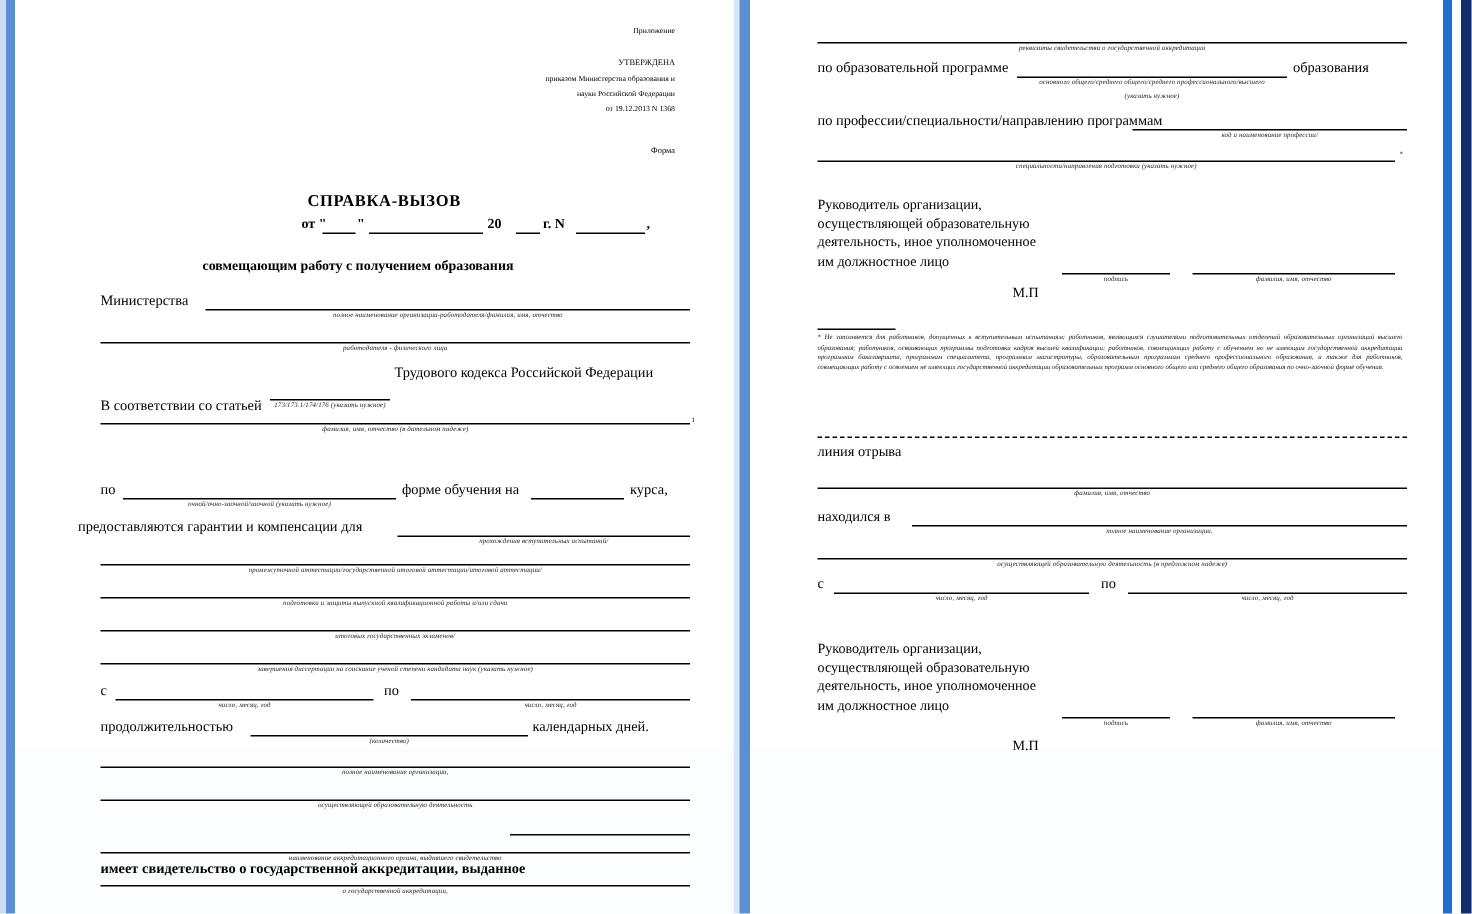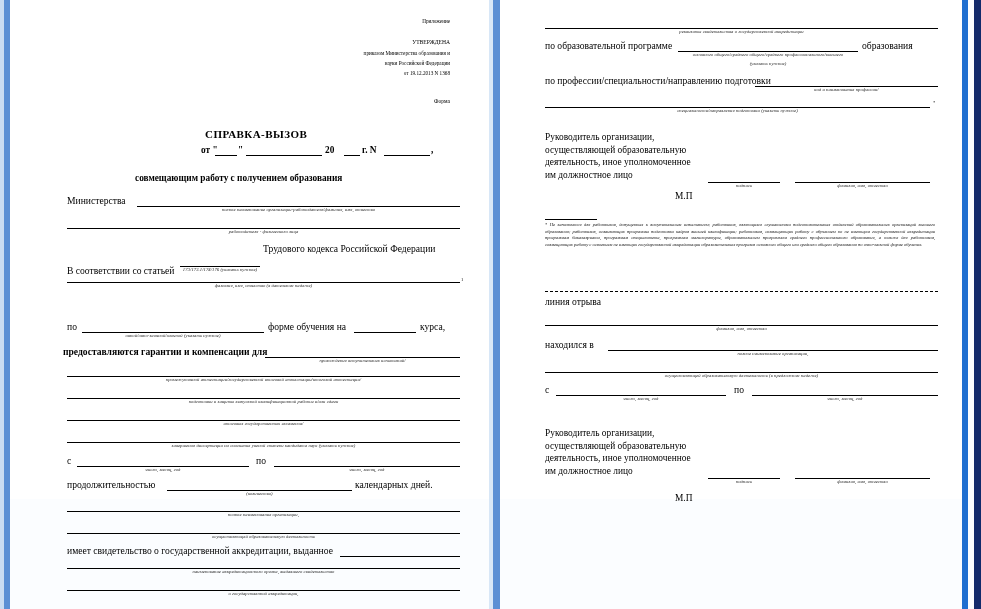--- a/index.html
+++ b/index.html
@@ -111,21 +111,21 @@
     <div class="supersc" style="left:451px;top:277px;">1</div>
 
 
     <div class="t body-txt" style="left:57px;top:322px;">по</div>
     <div class="ln" style="left:72px;top:332px;width:182px;"></div>
     <div class="t cap" style="left:72px;top:334px;width:182px;">очной/очно-заочной/заочной (указать нужное)</div>
     <div class="t body-txt" style="left:258px;top:322px;">форме обучения на</div>
     <div class="ln" style="left:344px;top:332px;width:62px;"></div>
     <div class="t body-txt" style="left:410px;top:322px;">курса,</div>
 
-    <div class="t body-txt" style="left:53px;top:347px;font-weight:bold;">предоставляются гарантии и компенсации для</div>
+    <div class="t body-txt" style="left:42px;top:347px;">предоставляются гарантии и компенсации для</div>
     <div class="ln" style="left:255px;top:357px;width:195px;"></div>
     <div class="t cap" style="left:255px;top:359px;width:195px;">прохождения вступительных испытаний/</div>
 
     <div class="ln" style="left:57px;top:376px;width:393px;"></div>
     <div class="t cap" style="left:57px;top:378px;width:393px;">промежуточной аттестации/государственной итоговой аттестации/итоговой аттестации/</div>
 
     <div class="ln" style="left:57px;top:398px;width:393px;"></div>
     <div class="t cap" style="left:57px;top:400px;width:393px;">подготовки и защиты выпускной квалификационной работы и/или сдачи</div>
 
     <div class="ln" style="left:57px;top:420px;width:393px;"></div>
@@ -145,21 +145,21 @@
     <div class="ln" style="left:157px;top:490px;width:185px;"></div>
     <div class="t cap" style="left:157px;top:492px;width:185px;">(количество)</div>
     <div class="t body-txt" style="left:345px;top:480px;">календарных дней.</div>
 
     <div class="ln" style="left:57px;top:511px;width:393px;"></div>
     <div class="t cap" style="left:57px;top:513px;width:393px;">полное наименование организации,</div>
 
     <div class="ln" style="left:57px;top:533px;width:393px;"></div>
     <div class="t cap" style="left:57px;top:535px;width:393px;">осуществляющей образовательную деятельность</div>
 
-    <div class="t body-txt" style="left:57px;top:546px;">имеет свидетельство о государственной аккредитации, выданное</div>
+    <div class="t body-txt" style="left:57px;top:575px;font-weight:bold;">имеет свидетельство о государственной аккредитации, выданное</div>
     <div class="ln" style="left:330px;top:556px;width:120px;"></div>
 
     <div class="ln" style="left:57px;top:568px;width:393px;"></div>
     <div class="t cap" style="left:57px;top:570px;width:393px;">наименование аккредитационного органа, выдавшего свидетельство</div>
 
     <div class="ln" style="left:57px;top:590px;width:393px;"></div>
     <div class="t cap" style="left:57px;top:592px;width:393px;">о государственной аккредитации,</div>
 
   </div>
   </div>
@@ -169,21 +169,21 @@
 
     <div class="ln" style="left:45px;top:28px;width:393px;"></div>
     <div class="t cap" style="left:45px;top:30px;width:393px;">реквизиты свидетельства о государственной аккредитации</div>
 
     <div class="t body-txt" style="left:45px;top:41px;">по образовательной программе</div>
     <div class="ln" style="left:178px;top:51px;width:180px;"></div>
     <div class="t cap" style="left:168px;top:53px;width:200px;">основного общего/среднего общего/среднего профессионального/высшего</div>
     <div class="t cap" style="left:168px;top:62px;width:200px;">(указать нужное)</div>
     <div class="t body-txt" style="left:362px;top:41px;">образования</div>
 
-    <div class="t body-txt" style="left:45px;top:76px;">по профессии/специальности/направлению подготовки</div>
+    <div class="t body-txt" style="left:45px;top:76px;">по профессии/специальности/направлению программам</div>
     <div class="ln" style="left:255px;top:86px;width:183px;"></div>
     <div class="t cap" style="left:255px;top:88px;width:183px;">код и наименование профессии/</div>
 
     <div class="ln" style="left:45px;top:107px;width:385px;"></div>
     <div class="t cap" style="left:45px;top:109px;width:385px;">специальности/направления подготовки (указать нужное)</div>
     <div class="supersc" style="left:433px;top:100px;">*</div>
 
     <div class="sig-block" style="left:45px;top:131px;">
       <div>Руководитель организации,</div>
       <div>осуществляющей образовательную</div>

